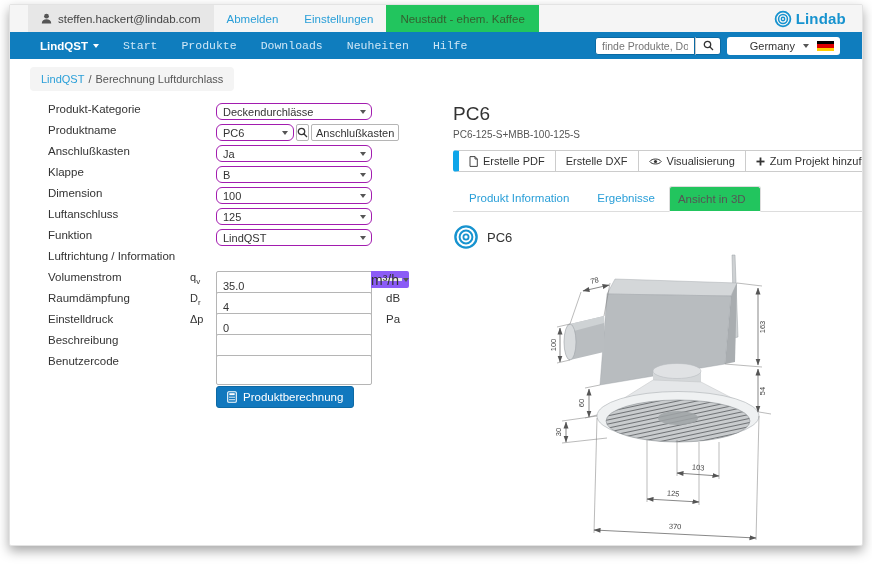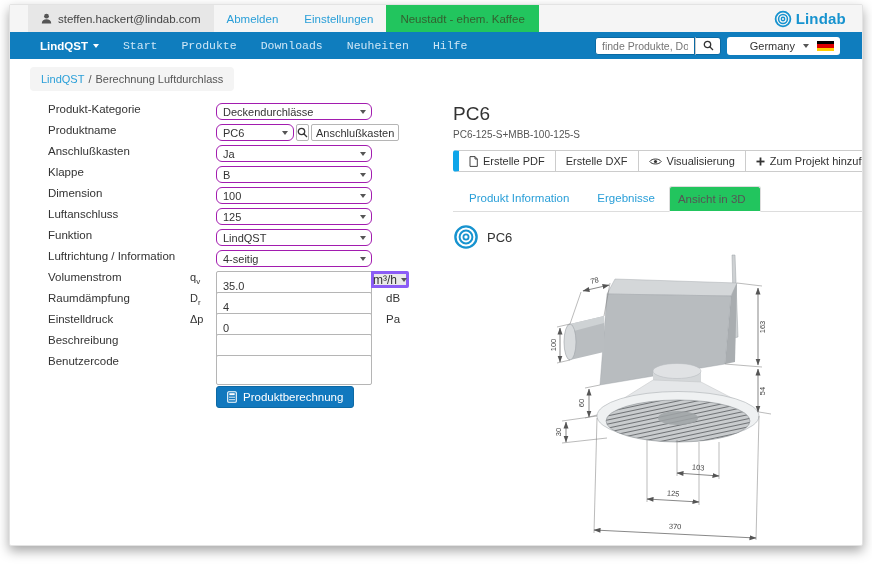--- a/index.html
+++ b/index.html
@@ -45,22 +45,22 @@
   .ctl { width:156px; flex:none; display:flex; }
   .sel { position:relative; flex:1; height:17px; border:1px solid #a21caf; border-radius:6px; background:#fff;
          display:flex; align-items:center; padding:0 16px 0 6px; font-size:11px; color:#333; cursor:pointer; }
   .sel .caret-down { position:absolute; right:5px; top:6px; }
   .inp { flex:1; height:30px; border:1px solid #b5b5b5; border-radius:2px; padding:0 6px; font-size:11px; color:#333; }
   .unit-label { margin-left:14px; font-size:11.5px; color:#333; }
   .mini-btn { height:17px; background:#fff; border:1px solid #b5b5b5; display:flex; align-items:center; justify-content:center; cursor:pointer; font-size:11px; color:#333; }
   .pn-sel { flex:none; width:78px; }
   .pn-search { width:21px; margin-left:2px; border-radius:2px; }
   .pn-reset { flex:1; margin-left:2px; border-radius:2px; padding:0 4px; }
-  .unit-addon { width:38px; height:17px; margin-left:-1px; background:#e9e9e9; border:3px solid #8b5cf6; border-radius:0 2px 2px 0;
-                display:flex; align-items:center; justify-content:center; gap:4px; font-size:12px; color:#333; cursor:pointer; }
+  .unit-addon { width:38px; height:17px; margin-left:-1px; background:#e9e9e9; border:7px solid #8b5cf6; border-radius:0 2px 2px 0;
+                display:flex; align-items:center; justify-content:center; gap:4px; font-size:14px; color:#333; cursor:pointer; }
   .num-inp { border-radius:2px 0 0 2px; }
   .submit-row { margin:14px 0 0 168px; }
   .submit-btn { background:#1178be; border:1px solid #0d69a4; color:#fff; font-size:11.5px; border-radius:3px;
                 padding:4px 10px; display:inline-flex; align-items:center; gap:6px; cursor:pointer;justify-content:center; }
 
   
   .right-col { margin-left:37px; flex:1; }
   .prod-title { font-size:19px; color:#333; font-weight:normal; }
   .prod-code { font-size:10px; color:#555; margin:4px 0 10px 0; }
   .btn-group { display:inline-flex; }
@@ -229,26 +229,20 @@
               <div class="sel">
           <span>LindQST</span>
           <span class="caret-down"></span>
         </div>
             </div>
       </div>
 
       <div class="frow">
         <span class="lbl">Luftrichtung / Information</span>
         <span class="sym"></span>
-        <div class="ctl">
-              <div class="sel">
-          <span>4-seitig</span>
-          <span class="caret-down"></span>
-        </div>
-            </div>
       </div>
 
       <div class="frow">
         <span class="lbl">Volumenstrom</span>
         <span class="sym"><span>q</span><sub>v</sub></span>
         <div class="ctl">
           <input class="inp num-inp" value="35.0" style="">
           <span class="unit-addon">
             <span>m³/h</span>
             <span class="caret-down"></span>

